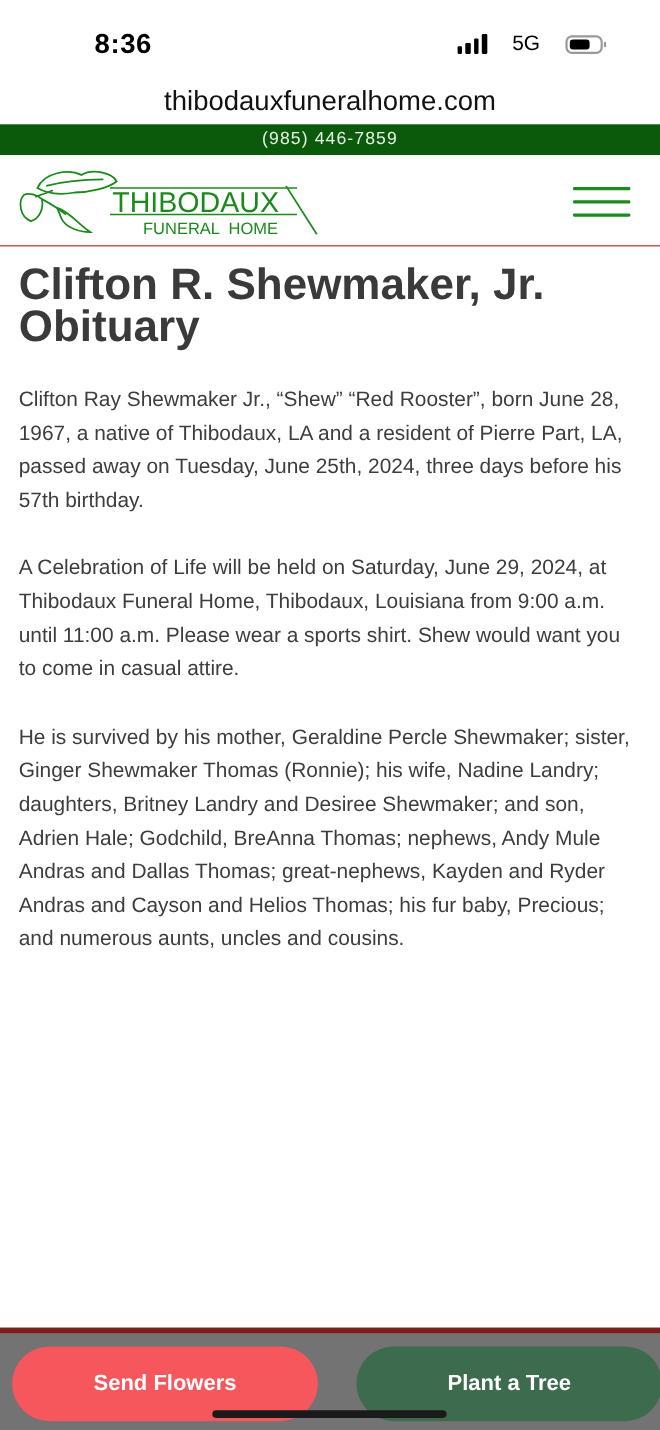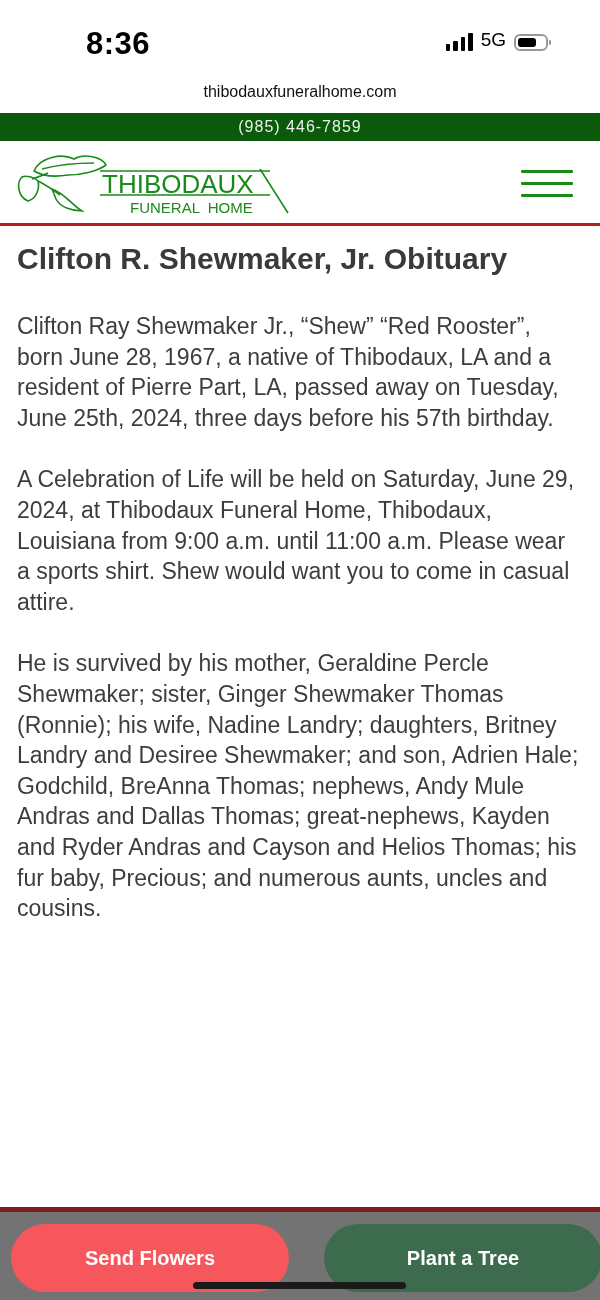--- a/index.html
+++ b/index.html
@@ -1,34 +1,34 @@
 <!DOCTYPE html>
 <html><head>
 <meta charset="utf-8">
 <style>
   html, body { margin: 0; padding: 0; }
   body { width: 600px; height: 1300px; position: relative; overflow: hidden; background: #fff; font-family: "Liberation Sans", sans-serif; color: #333; }
   .status-bar { position: absolute; top: 0; left: 0; width: 600px; height: 80px; }
-  .status-time { position: absolute; left: 86px; top: 26px; font-size: 31px; font-weight: bold; color: #000; letter-spacing: 0.5px; }
-  .status-right { position: absolute; right: 52px; top: 29px; display: flex; align-items: flex-end; gap: 8px; }
+  .status-time { position: absolute; left: 86px; top: 26px; font-size: 25px; font-weight: bold; color: #000; letter-spacing: 0.5px; }
+  .status-right { position: absolute; right: 52px; top: 29px; display: flex; align-items: center; gap: 23px; }
   .signal { display: flex; align-items: flex-end; gap: 3px; height: 18px; }
   .signal span { width: 4.5px; background: #000; border-radius: 1px; display: block; }
   .net { font-size: 19px; color: #000; }
   .battery { width: 34px; height: 17px; border: 2px solid #999; border-radius: 6px; position: relative; box-sizing: border-box; }
   .battery::before { content: ""; position: absolute; left: 2px; top: 2px; width: 18px; height: 9px; background: #000; border-radius: 3px; }
   .battery::after { content: ""; position: absolute; right: -5px; top: 4px; width: 2px; height: 5px; background: #999; border-radius: 1px; }
-  .url-bar { position: absolute; top: 80px; left: 0; width: 600px; height: 32px; text-align: center; font-size: 16px; color: #111; line-height: 24px; }
+  .url-bar { position: absolute; top: 80px; left: 0; width: 600px; height: 32px; text-align: center; font-size: 25px; color: #111; line-height: 24px; }
   .phone-bar { position: absolute; top: 113px; left: 0; width: 600px; height: 28px; background: #0b5a0b; color: #e8f2e8; text-align: center; font-size: 16px; line-height: 28px; letter-spacing: 1px; }
-  .site-header { position: absolute; top: 141px; left: 0; width: 600px; height: 82px; border-bottom: 3px solid #b91c1c; background: #fff; }
+  .site-header { position: absolute; top: 141px; left: 0; width: 600px; height: 82px; border-bottom: 1px solid #b91c1c; background: #fff; }
   .logo { position: absolute; left: 12px; top: 8px; width: 280px; height: 70px; }
   .menu-btn { position: absolute; left: 521px; top: 29px; width: 52px; height: 28px; }
   .menu-btn span { display: block; height: 3px; background: #1a8a1a; margin-bottom: 9px; border-radius: 1px; }
   .content { position: absolute; top: 224px; left: 17px; width: 566px; height: 985px; overflow: hidden; }
-  .title { font-size: 30px; font-weight: bold; color: #3a3a3a; margin: 16px 0 0 0; line-height: 38px; }
-  .para { font-size: 23px; line-height: 30.6px; color: #3d3d3d; margin: 0; }
+  .title { font-size: 40px; font-weight: bold; color: #3a3a3a; margin: 16px 0 0 0; line-height: 38px; }
+  .para { font-size: 19px; line-height: 30.6px; color: #3d3d3d; margin: 0; }
   .p1 { margin-top: 33px; }
   .gap { margin-top: 31px; }
   .bottom-bar { position: absolute; top: 1207px; left: 0; width: 600px; height: 93px; background: #737373; border-top: 5px solid #7f1d1d; }
   .btn { position: absolute; top: 12px; height: 68px; border-radius: 34px; color: #fff; font-size: 20px; font-weight: bold; text-align: center; line-height: 68px; }
   .btn-flowers { left: 11px; width: 278px; background: #f5575c; }
   .btn-tree { left: 324px; width: 278px; background: #3d6b4d; }
   .home-indicator { position: absolute; left: 193px; top: 1282px; width: 213px; height: 7px; background: #1a1a1a; border-radius: 4px; }
 </style>
 </head>
 <body>

